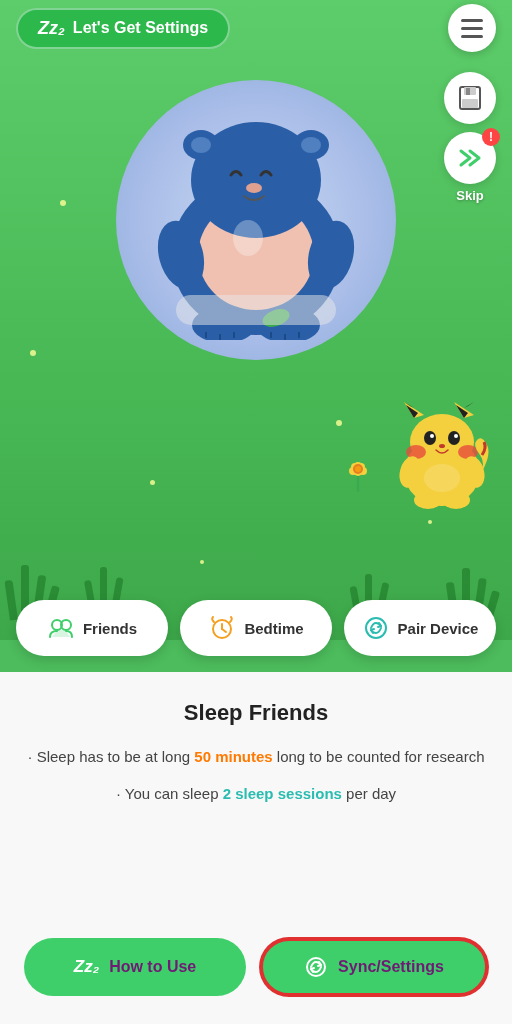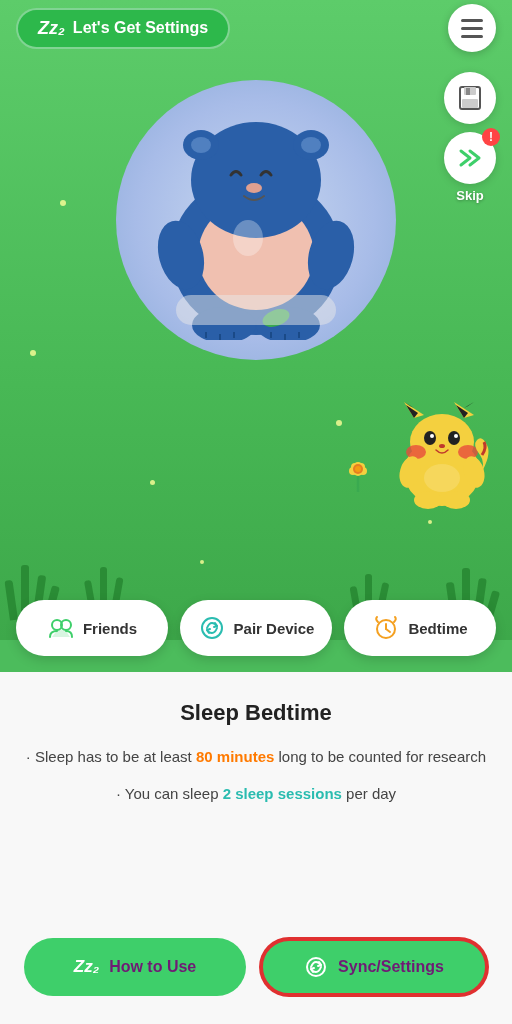--- a/index.html
+++ b/index.html
@@ -482,49 +482,49 @@
         <path d="M24 22 Q24 16 18 16" stroke="#3ecf6a" stroke-width="2" fill="none" stroke-linecap="round"></path>
         <path d="M9 16 Q13 14 18 16 Q20 19 22 22 L4 22 Q6 19 9 16Z" fill="#3ecf6a" opacity="0.2"></path>
       </svg>
     </div>
     <span class="action-btn-label">Friends</span>
   </div>
 
   <div class="action-btn">
     <div class="action-btn-icon">
       <svg width="26" height="26" viewBox="0 0 26 26">
+        <circle cx="13" cy="14" r="9" fill="none" stroke="#f4a020" stroke-width="2"></circle>
+        <line x1="13" y1="14" x2="13" y2="9" stroke="#f4a020" stroke-width="2" stroke-linecap="round"></line>
+        <line x1="13" y1="14" x2="17" y2="17" stroke="#f4a020" stroke-width="2" stroke-linecap="round"></line>
+        <path d="M5 7 Q2 4 4 2" stroke="#f4a020" stroke-width="2" fill="none" stroke-linecap="round"></path>
+        <path d="M21 7 Q24 4 22 2" stroke="#f4a020" stroke-width="2" fill="none" stroke-linecap="round"></path>
+      </svg>
+    </div>
+    <span class="action-btn-label">Bedtime</span>
+  </div>
+
+  <div class="action-btn">
+    <div class="action-btn-icon">
+      <svg width="26" height="26" viewBox="0 0 26 26">
         <circle cx="13" cy="13" r="10" fill="none" stroke="#2abcb0" stroke-width="2"></circle>
         <path d="M8 13 Q10 8 13 8 Q16 8 18 11" stroke="#2abcb0" stroke-width="2" fill="none" stroke-linecap="round"></path>
         <path d="M18 13 Q16 18 13 18 Q10 18 8 15" stroke="#2abcb0" stroke-width="2" fill="none" stroke-linecap="round"></path>
         <polyline points="16,8 18,11 15,12" fill="none" stroke="#2abcb0" stroke-width="2" stroke-linecap="round" stroke-linejoin="round"></polyline>
         <polyline points="10,18 8,15 11,14" fill="none" stroke="#2abcb0" stroke-width="2" stroke-linecap="round" stroke-linejoin="round"></polyline>
       </svg>
     </div>
     <span class="action-btn-label">Pair Device</span>
   </div>
-
-  <div class="action-btn">
-    <div class="action-btn-icon">
-      <svg width="26" height="26" viewBox="0 0 26 26">
-        <circle cx="13" cy="14" r="9" fill="none" stroke="#f4a020" stroke-width="2"></circle>
-        <line x1="13" y1="14" x2="13" y2="9" stroke="#f4a020" stroke-width="2" stroke-linecap="round"></line>
-        <line x1="13" y1="14" x2="17" y2="17" stroke="#f4a020" stroke-width="2" stroke-linecap="round"></line>
-        <path d="M5 7 Q2 4 4 2" stroke="#f4a020" stroke-width="2" fill="none" stroke-linecap="round"></path>
-        <path d="M21 7 Q24 4 22 2" stroke="#f4a020" stroke-width="2" fill="none" stroke-linecap="round"></path>
-      </svg>
-    </div>
-    <span class="action-btn-label">Bedtime</span>
-  </div>
 </div>
 
 <div class="content-panel">
-  <div class="tutorial-title">Sleep Bedtime</div>
+  <div class="tutorial-title">Sleep Friends</div>
 
   <div class="tutorial-point">
-    <span>· Sleep has to be at least </span><span class="highlight-orange">80 minutes</span><span> long
+    <span>· Sleep has to be at long </span><span class="highlight-orange">50 minutes</span><span> long
 to be counted for research</span>
   </div>
 
   <div class="tutorial-point">
     <span>· You can sleep </span><span class="highlight-teal">2 sleep sessions</span><span> per day</span>
   </div>
 
   <div class="bottom-row">
     <div class="bottom-btn">
       <span style="font-size:17px;font-weight:bold;color:white;font-style:italic;">Zz₂</span>

